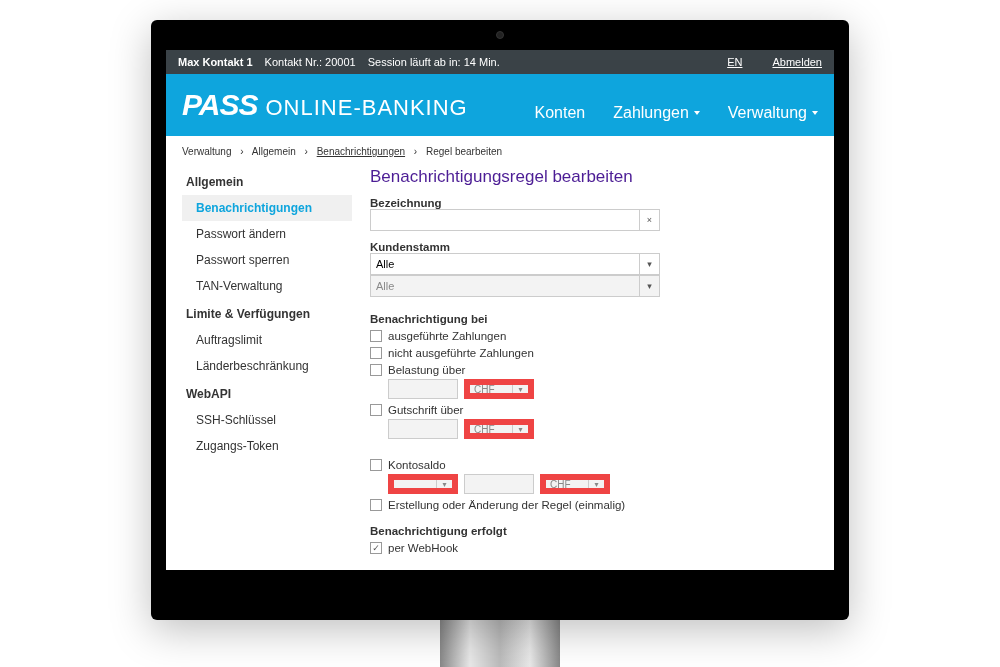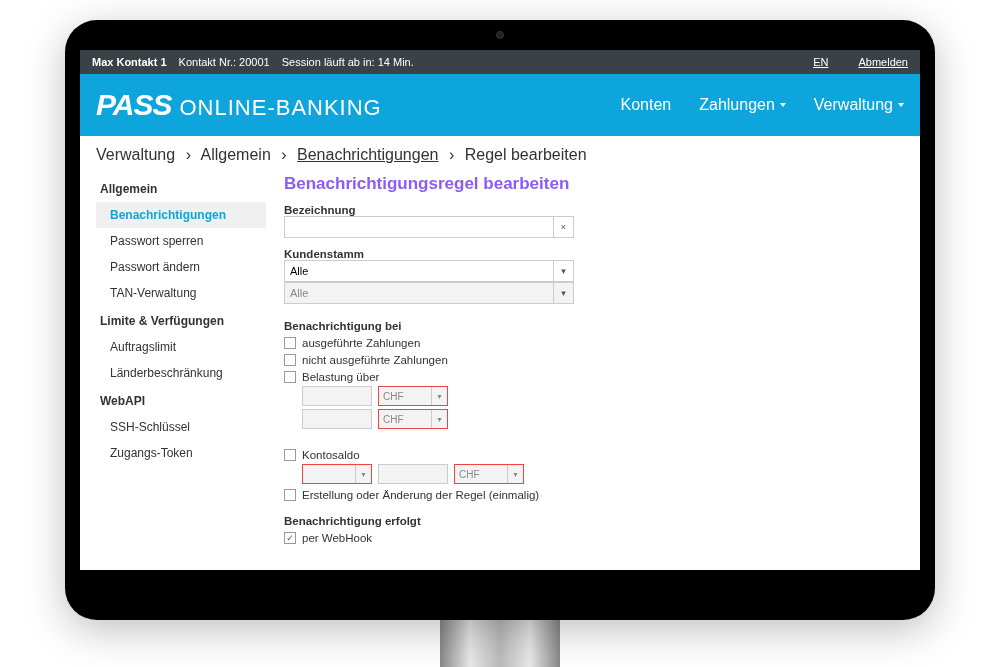--- a/index.html
+++ b/index.html
@@ -1,55 +1,55 @@
 <!DOCTYPE html>
 <html><head>
 <meta charset="utf-8">
 <style>
 * { margin: 0; padding: 0; box-sizing: border-box; }
 body { font-family: "Segoe UI", Arial, sans-serif; background: #fff; display: flex; justify-content: center; align-items: flex-start; padding-top: 20px; }
-.monitor { width: 870px; background: #000; border-radius: 32px; padding: 30px 15px 50px 15px; position: relative; box-shadow: 0 10px 40px rgba(0,0,0,.25); }
+.monitor { width: 698px; background: #000; border-radius: 6px; padding: 30px 15px 50px 15px; position: relative; box-shadow: 0 10px 40px rgba(0,0,0,.25); }
 .camera { position:absolute; top:11px; left:50%; transform:translateX(-50%); width:8px; height:8px; background:#222; border-radius:50%; border:1px solid #333;}
 .stand { width: 120px; height: 70px; margin: 0 auto; background: linear-gradient(90deg,#888,#e8e8e8,#bbb,#e8e8e8,#888); border-bottom-left-radius:6px; border-bottom-right-radius:6px; }
 .screen { background:#fff; width:100%; height:520px; overflow:hidden; }
 
 .topbar { background:#3a4247; color:#fff; font-size:11px; display:flex; align-items:center; padding:6px 12px; }
 .topbar .left { flex:1; display:flex; gap:12px; }
 .topbar .user { font-weight:bold; }
 .topbar .right { display:flex; gap:30px;text-decoration:underline; }
 .topbar a { color:#fff; text-decoration:none; }
 
-.banner { background:#0ea5dd; color:#fff; display:flex; align-items:center; padding:14px 16px; }
+.banner { background:#0ea5dd; color:#fff; display:flex; align-items:flex-end; padding:14px 16px; }
 .logo { display:flex; align-items:baseline; gap:8px; font-size:22px; font-weight:300; letter-spacing:1px; }
 .logo-mark { font-size:30px; font-weight:800; font-style:italic; letter-spacing:-1px; }
 .banner-nav { margin-left:auto; display:flex; gap:28px; font-size:16px; }
 .banner-nav-item { display:flex; align-items:center; gap:5px; cursor:pointer; }
 
-.breadcrumb { padding:10px 16px; font-size:16px; color:#333; }
+.breadcrumb { padding:10px 16px; font-size:10px; color:#333; }
 .breadcrumb span.sep { margin:0 6px; }
 .breadcrumb .linked { text-decoration:underline; cursor:pointer; }
 
 .content { display:flex; padding:0 16px 16px 16px; gap:18px; }
 .sidebar { width:170px; font-size:12px; }
 .side-head { font-weight:600; color:#333; padding:8px 4px 6px 4px; }
 .side-item { padding:6px 4px 6px 14px; color:#333; cursor:pointer; }
 .side-item.active { color:#0ea5dd; font-weight:600; background:#f0f0f0; }
 
 .main { flex:1; }
-.main h1 { color:#8b5cf6; font-size:17px; font-weight:700; margin-bottom:10px; }
+.main h1 { color:#4c1d95; font-size:17px; font-weight:400; margin-bottom:10px; }
 .lbl { font-size:11.5px; font-weight:700; color:#333; margin-top:10px; display:block; }
 .field { width:290px; height:22px; border:1px solid #ccc; background:#fff; font-size:11px; padding:2px 5px; position:relative; display:flex; align-items:center; }
 .field .caret { position:absolute; right:0; top:0; bottom:0; width:20px; border-left:1px solid #ccc; display:flex; align-items:center; justify-content:center; font-size:9px; color:#555; }
 .field.disabled { background:#f3f3f3; color:#888; }
 
 .chk-row { display:flex; align-items:center; gap:6px; font-size:11.5px; color:#333; margin-top:5px; }
 .chk { width:12px; height:12px; border:1px solid #999; background:#fff; cursor:pointer; display:flex; align-items:center; justify-content:center; font-size:9px; color:#555; }
 .inline-grp { display:flex; gap:6px; margin-top:3px; margin-left:18px; }
 .mini-input { width:70px; height:20px; border:1px solid #ccc; background:#f3f3f3; }
-.mini-select { width:70px; height:20px; border:1px solid #ef4444; background:#f3f3f3; font-size:10px; display:flex; align-items:center; padding:0 4px; position:relative; color:#888; }
+.mini-select { width:70px; height:20px; border:6px solid #ef4444; background:#f3f3f3; font-size:10px; display:flex; align-items:center; padding:0 4px; position:relative; color:#888; }
 .mini-select .caret { position:absolute; right:0; top:0; bottom:0; width:16px; border-left:1px solid #ccc; display:flex; align-items:center; justify-content:center; font-size:8px; }
 .chev { width:0; height:0; border-left:3px solid transparent; border-right:3px solid transparent; border-top:4px solid #fff; display:inline-block; }
 </style>
 </head>
 <body>
 
 <div>
 <div class="monitor">
   <div class="camera"></div>
   <div class="screen">
@@ -93,22 +93,22 @@
       <span class="sep">›</span>
       <span class="linked">Benachrichtigungen</span>
       <span class="sep">›</span>
       <span>Regel bearbeiten</span>
     </div>
 
     <div class="content">
       <div class="sidebar">
         <div class="side-head">Allgemein</div>
         <div class="side-item active">Benachrichtigungen</div>
+        <div class="side-item">Passwort ändern</div>
         <div class="side-item">Passwort sperren</div>
-        <div class="side-item">Passwort ändern</div>
         <div class="side-item">TAN-Verwaltung</div>
         <div class="side-head">Limite &amp; Verfügungen</div>
         <div class="side-item">Auftragslimit</div>
         <div class="side-item">Länderbeschränkung</div>
         <div class="side-head">WebAPI</div>
         <div class="side-item">SSH-Schlüssel</div>
         <div class="side-item">Zugangs-Token</div>
       </div>
 
       <div class="main">
@@ -147,20 +147,24 @@
               <span>Belastung über</span>
             </div>
         <div class="inline-grp">
           <div class="mini-input"></div>
           <div class="mini-select">
                 <span>CHF</span>
                 <span class="caret">▾</span>
               </div>
         </div>
 
+        <div class="chk-row">
+              <span class="chk"></span>
+              <span>Gutschrift über</span>
+            </div>
         <div class="inline-grp">
           <div class="mini-input"></div>
           <div class="mini-select">
                 <span>CHF</span>
                 <span class="caret">▾</span>
               </div>
         </div>
 
         <div class="chk-row" style="margin-top:20px">
               <span class="chk"></span>

